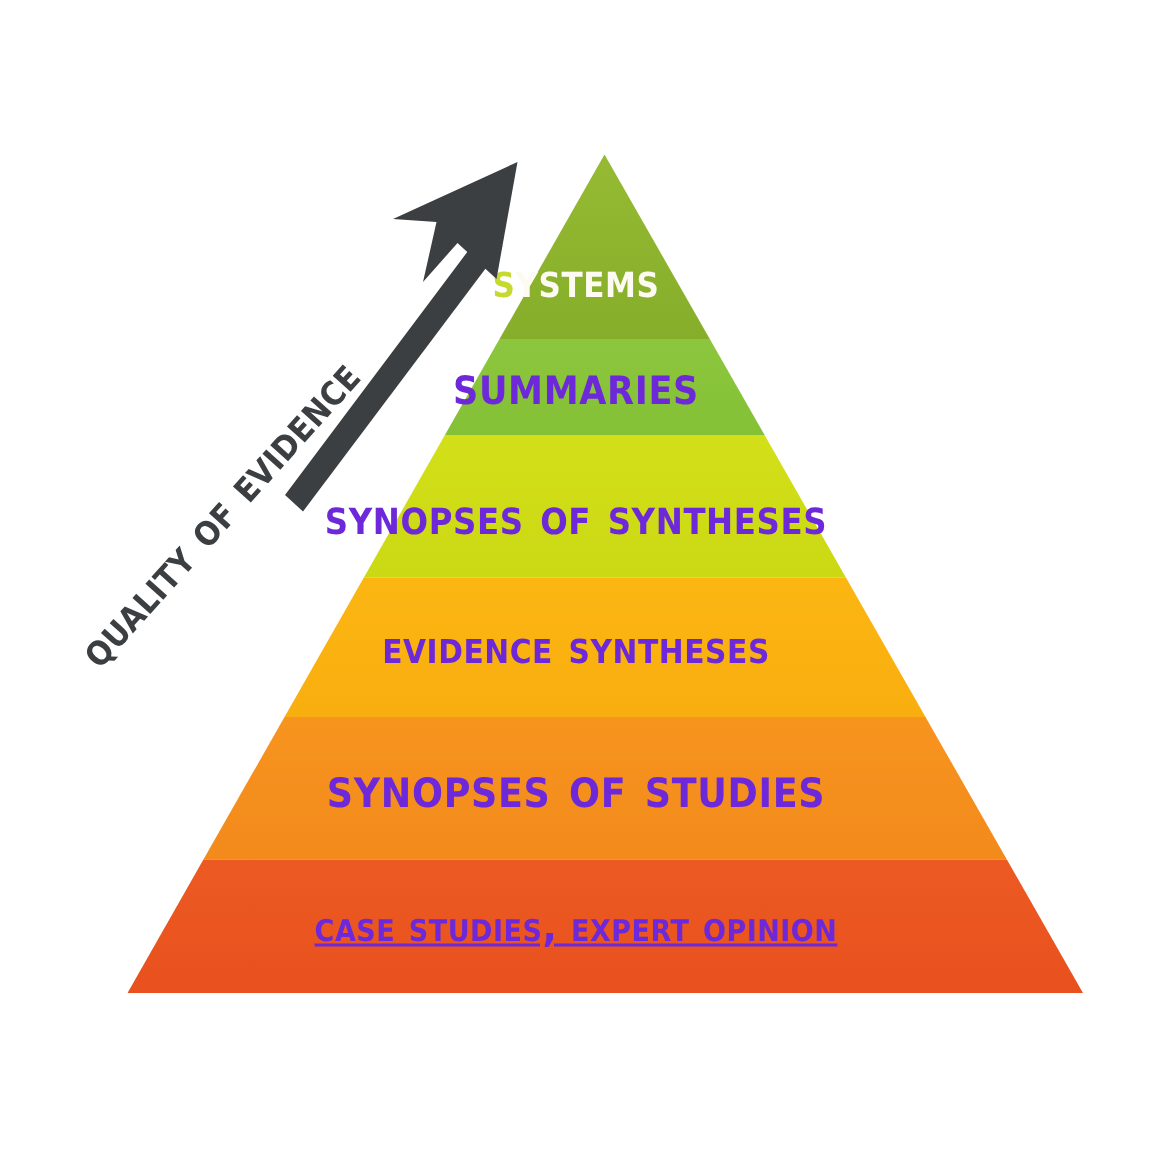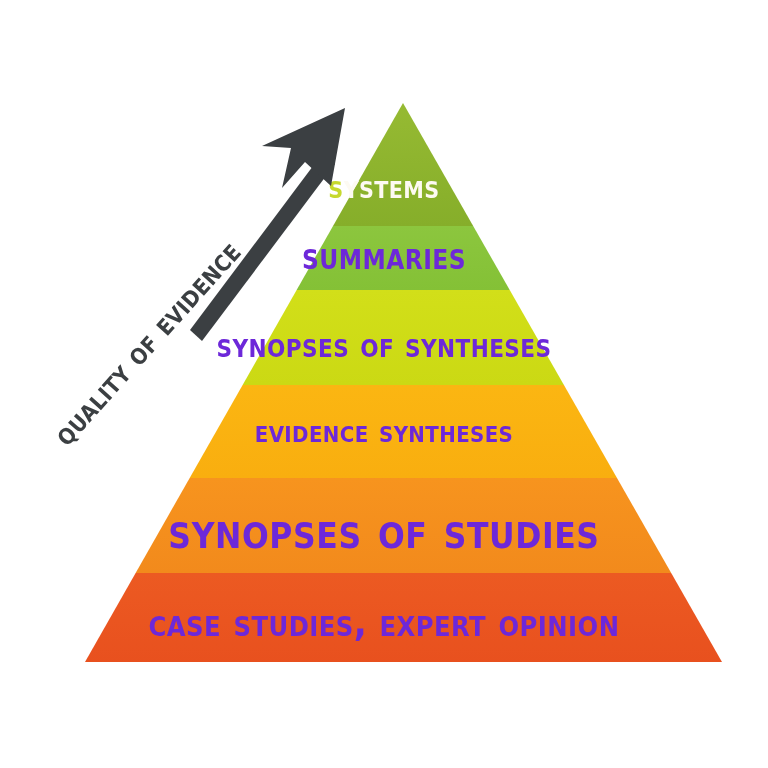--- a/index.html
+++ b/index.html
@@ -40,22 +40,22 @@
     white-space: nowrap;
     line-height: 1;
     pointer-events: none;
   }
   .tier-label::first-letter { font-size: 1em; }
 
   .t-systems     { top: 170px; font-size: 33px; }
   .t-summaries   { top: 238px; font-size: 37px; }
   .t-synopsessyn { top: 328px; font-size: 34px; }
   .t-evidencesyn { top: 415px; font-size: 32px; }
-  .t-synopsesstu { top: 506px; font-size: 50px; text-align: center; }
-  .t-casestudies { top: 604px; font-size: 38px; }
+  .t-synopsesstu { top: 506px; font-size: 38px; text-align: center; }
+  .t-casestudies { top: 604px; font-size: 28px; text-decoration: underline; }
 
   
   .t-systems { color: #fdfaf2; }
   .t-systems .cap { color: #c6d92e; }
 
   
   #arrow-svg {
     position: absolute;
     left: 0;
     top: 0;

